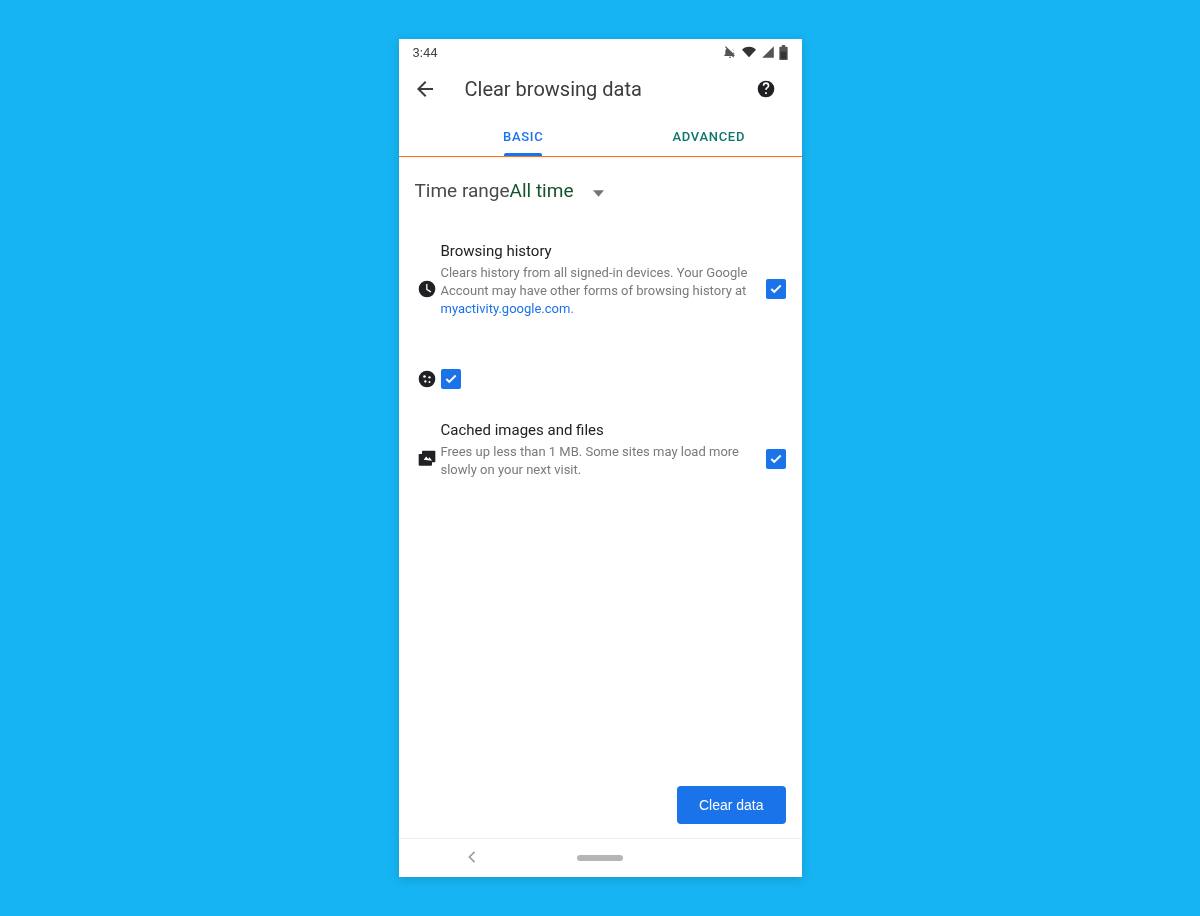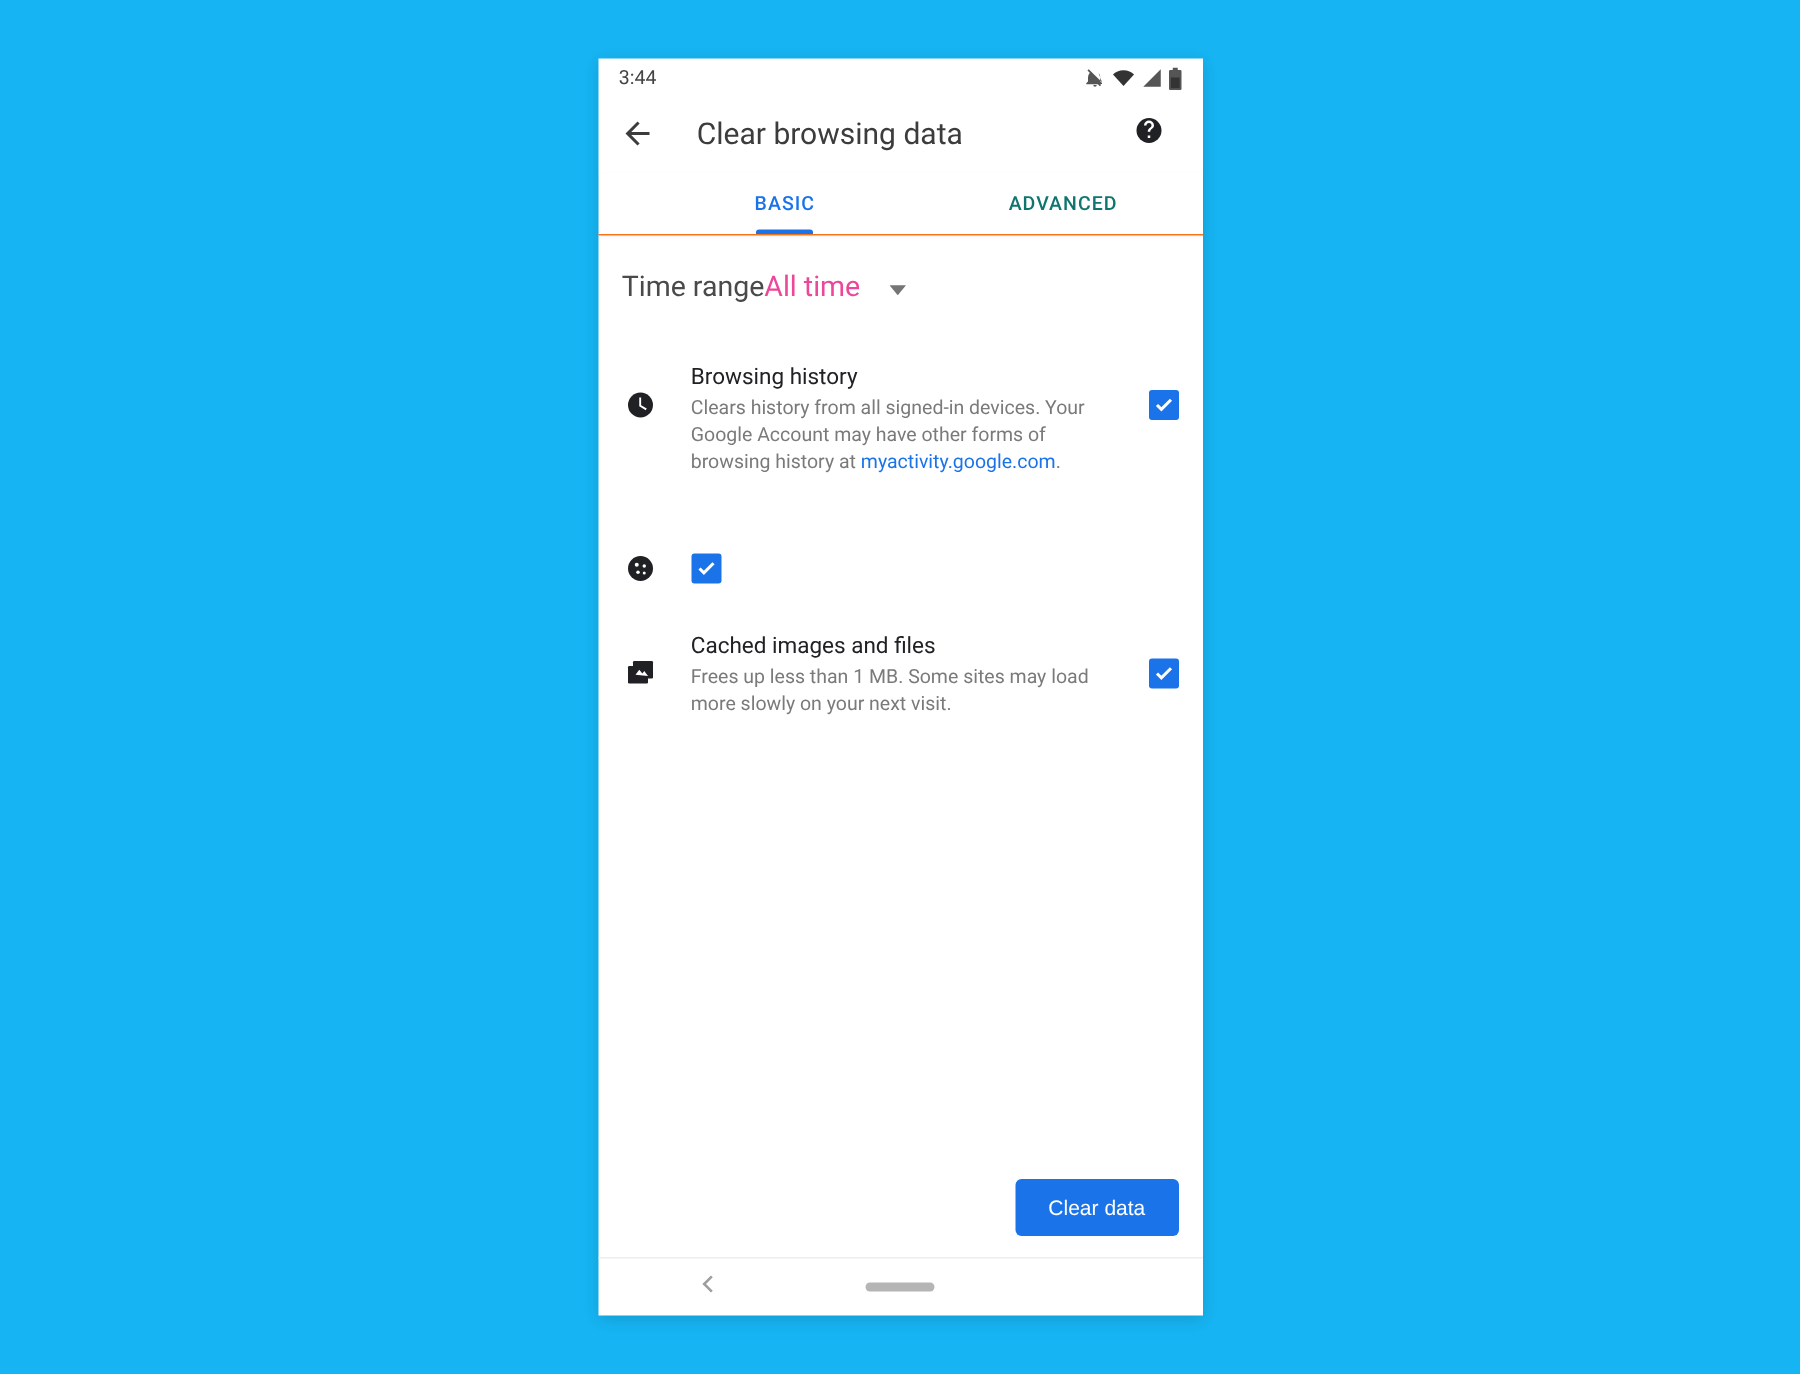--- a/index.html
+++ b/index.html
@@ -31,20 +31,21 @@
     padding: 0 14px;
     font-size: 13px;
     color: #444;
   }
   .status-icons { display: flex; align-items: center; gap: 4px; }
   .status-icons svg { display: block; }
 
   
   .header {
     display: flex;
+    align-items: center;
     padding: 12px 26px 14px 14px;
   }
   .header .back { width: 24px; height: 24px; cursor: pointer; }
   .header .title {
     flex: 1;
     font-size: 20px;
     color: #3c3c3c;
     padding-left: 28px;
     font-weight: 400;
   }
@@ -83,30 +84,30 @@
 
   
   .time-range {
     display: flex;
     align-items: center;
     padding: 22px 18px 10px 16px;
     font-size: 19px;
     color: #4a4a4a;
     cursor: pointer;
   }
-  .time-range .value-wrap { display:flex; align-items:center; gap:20px; color:#ec4899; }
+  .time-range .value-wrap { display:flex; align-items:center; gap:20px; color:#14532d; }
   .time-range .caret { color:#757575; }
 
   
   .options { padding: 8px 0 0 0; flex: 1; }
   .option {
     display: flex;
-    align-items: flex-start;
+    align-items: center;
     padding: 22px 16px 10px 18px;
-    gap: 24px;
+    gap: 4px;
   }
   .option .icon {
     width: 20px;
     height: 20px;
     margin-top: 18px;
     color: #202124;
     flex-shrink: 0;
   }
   .option .text { flex: 1; padding-right: 8px; }
   .option .opt-title {

